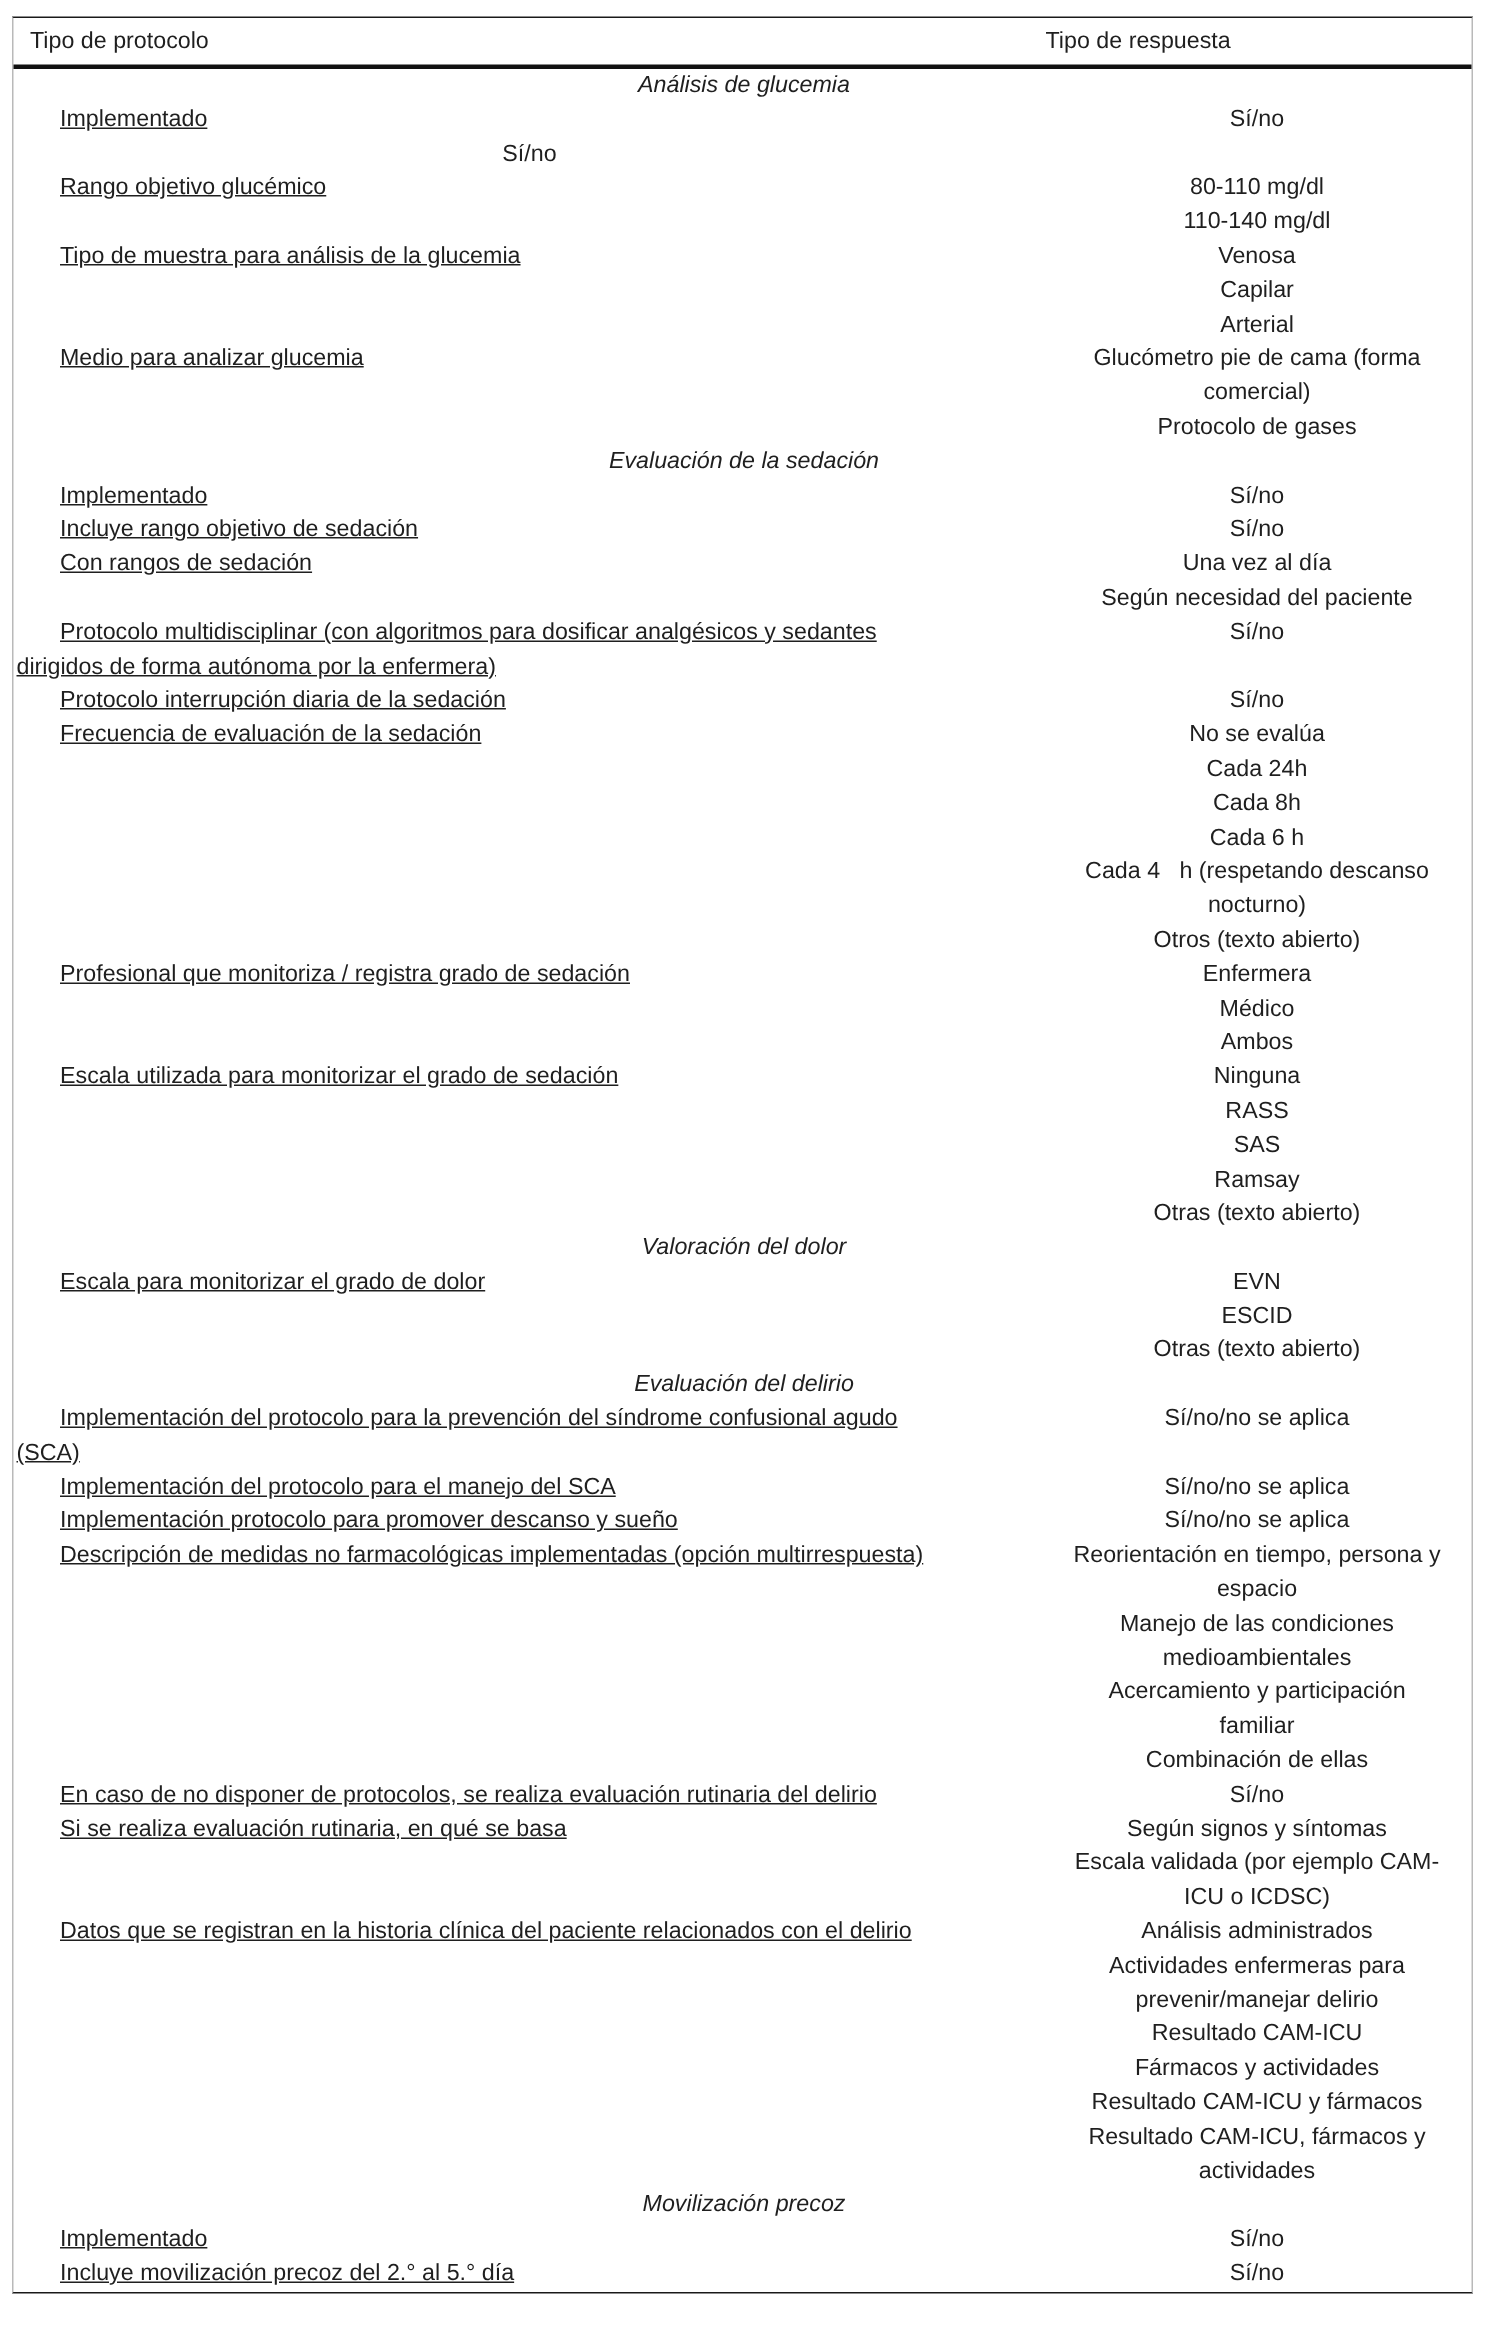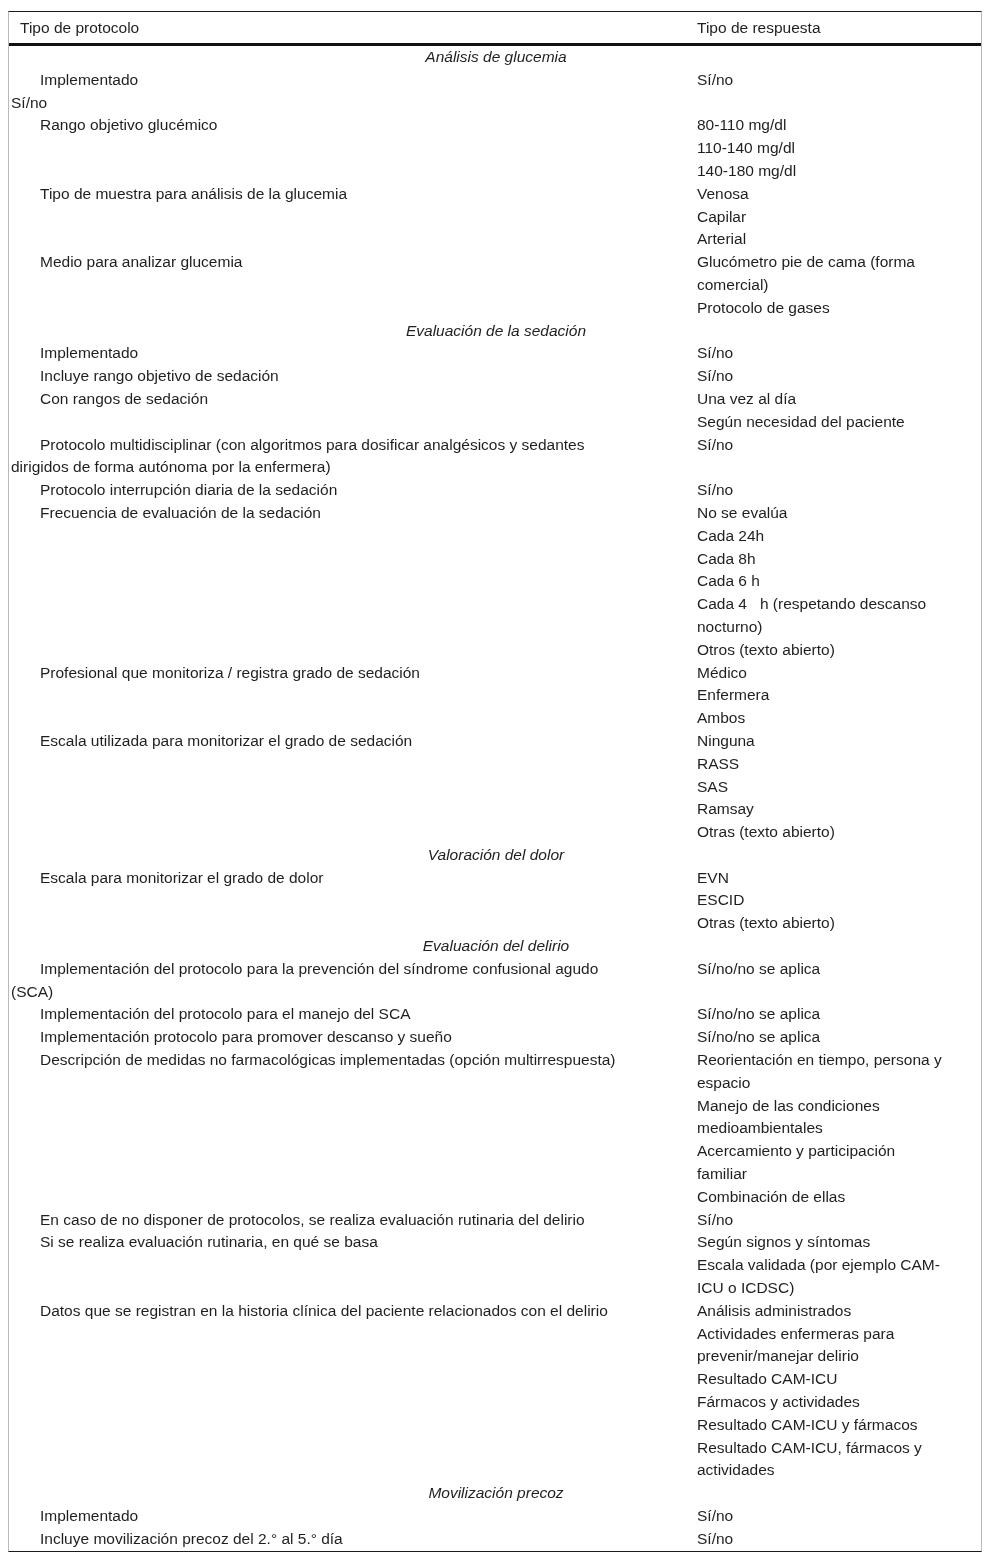--- a/index.html
+++ b/index.html
@@ -35,22 +35,23 @@
   }
   .row {
     display: grid;
     grid-template-columns: 686px 1fr;
     align-items: start;
   }
   .cell-protocol {
     text-indent: 29px;
     white-space: pre-wrap;
     padding-right: 14px;
-  }
-  .cell-response { padding-right: 2px; }
+    text-decoration: underline;
+  }
+  .cell-response { padding-right: 2px; text-align: center; }
   .response-option { white-space: pre-wrap; }
 </style>
 </head>
 <body>
 
 <div class="paper-table">
   <div class="thead">
     <div class="th-protocol">Tipo de protocolo</div>
     <div class="th-response">Tipo de respuesta</div>
   </div>
@@ -65,21 +66,20 @@
       <div class="row">
         <div class="cell-response">
           <div class="response-option">Sí/no</div>
         </div>
       </div>
       <div class="row">
         <div class="cell-protocol">Rango objetivo glucémico</div>
         <div class="cell-response">
           <div class="response-option">80-110 mg/dl</div>
           <div class="response-option">110-140 mg/dl</div>
-          <div class="response-option">140-180 mg/dl</div>
         </div>
       </div>
       <div class="row">
         <div class="cell-protocol">Tipo de muestra para análisis de la glucemia</div>
         <div class="cell-response">
           <div class="response-option">Venosa</div>
           <div class="response-option">Capilar</div>
           <div class="response-option">Arterial</div>
         </div>
       </div>
@@ -132,22 +132,22 @@
           <div class="response-option">Cada 8h</div>
           <div class="response-option">Cada 6 h</div>
           <div class="response-option">Cada 4   h (respetando descanso
 nocturno)</div>
           <div class="response-option">Otros (texto abierto)</div>
         </div>
       </div>
       <div class="row">
         <div class="cell-protocol">Profesional que monitoriza / registra grado de sedación</div>
         <div class="cell-response">
+          <div class="response-option">Enfermera</div>
           <div class="response-option">Médico</div>
-          <div class="response-option">Enfermera</div>
           <div class="response-option">Ambos</div>
         </div>
       </div>
       <div class="row">
         <div class="cell-protocol">Escala utilizada para monitorizar el grado de sedación</div>
         <div class="cell-response">
           <div class="response-option">Ninguna</div>
           <div class="response-option">RASS</div>
           <div class="response-option">SAS</div>
           <div class="response-option">Ramsay</div>

